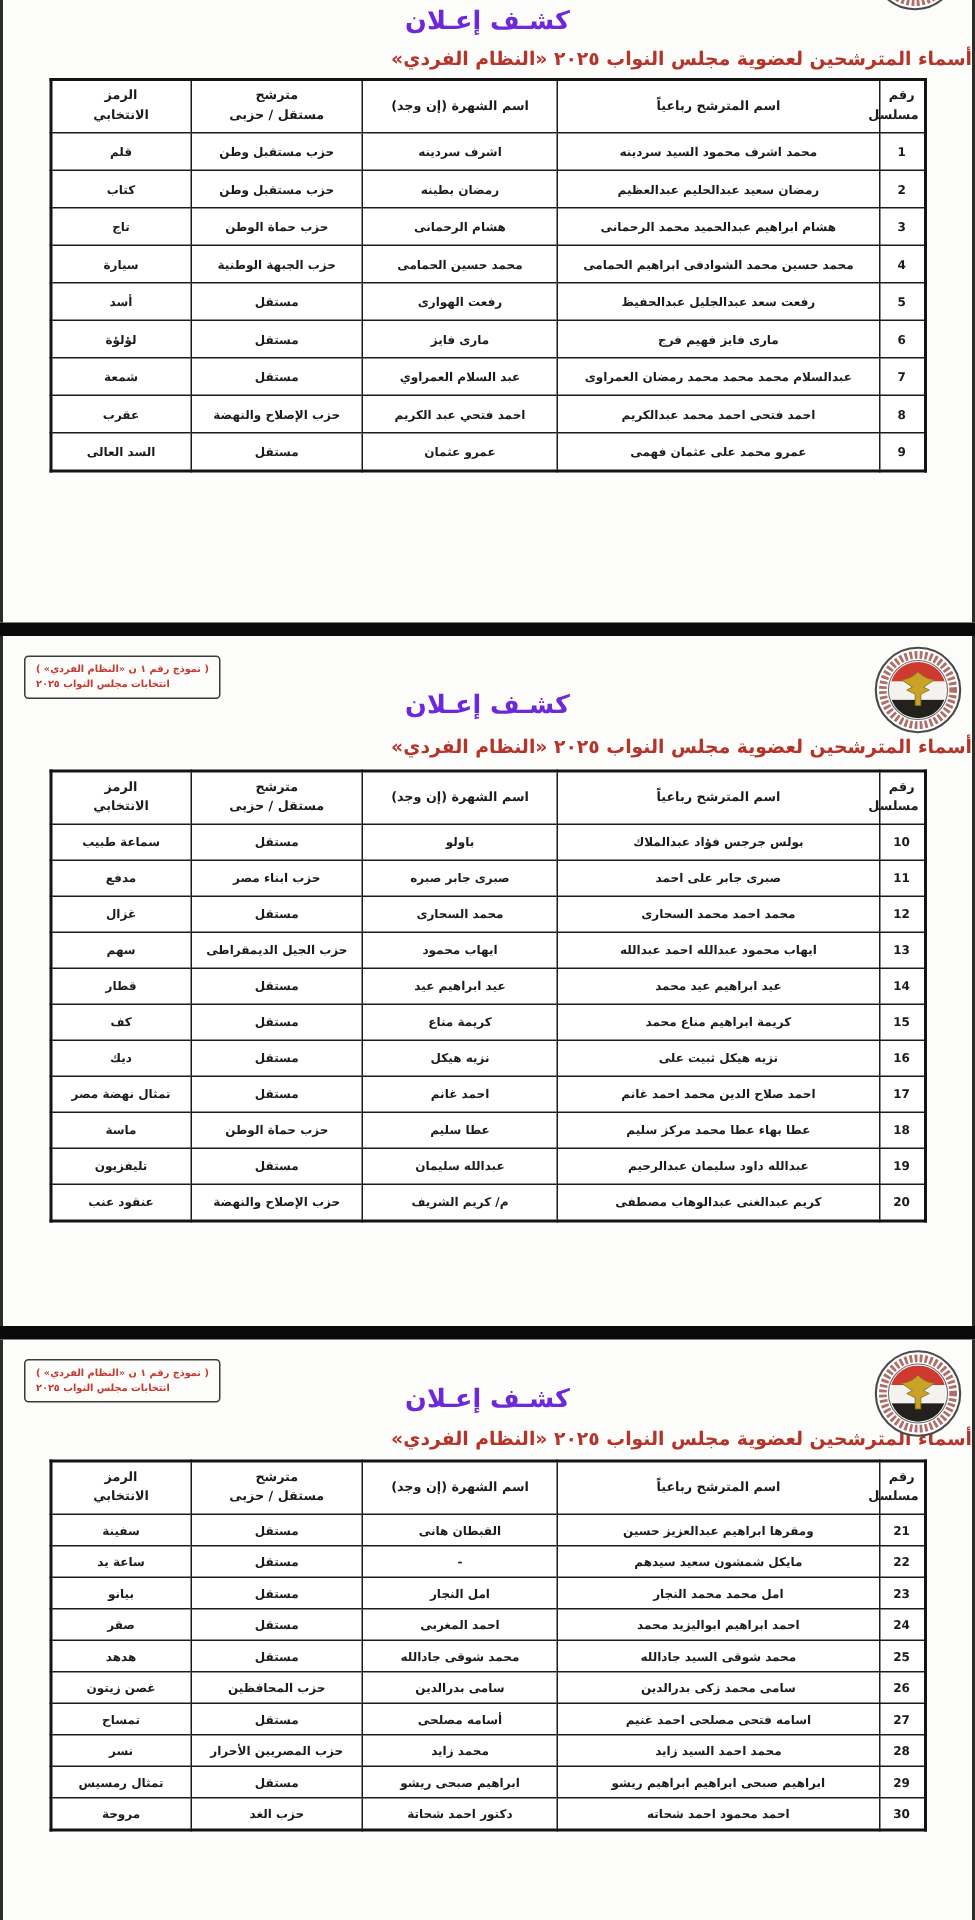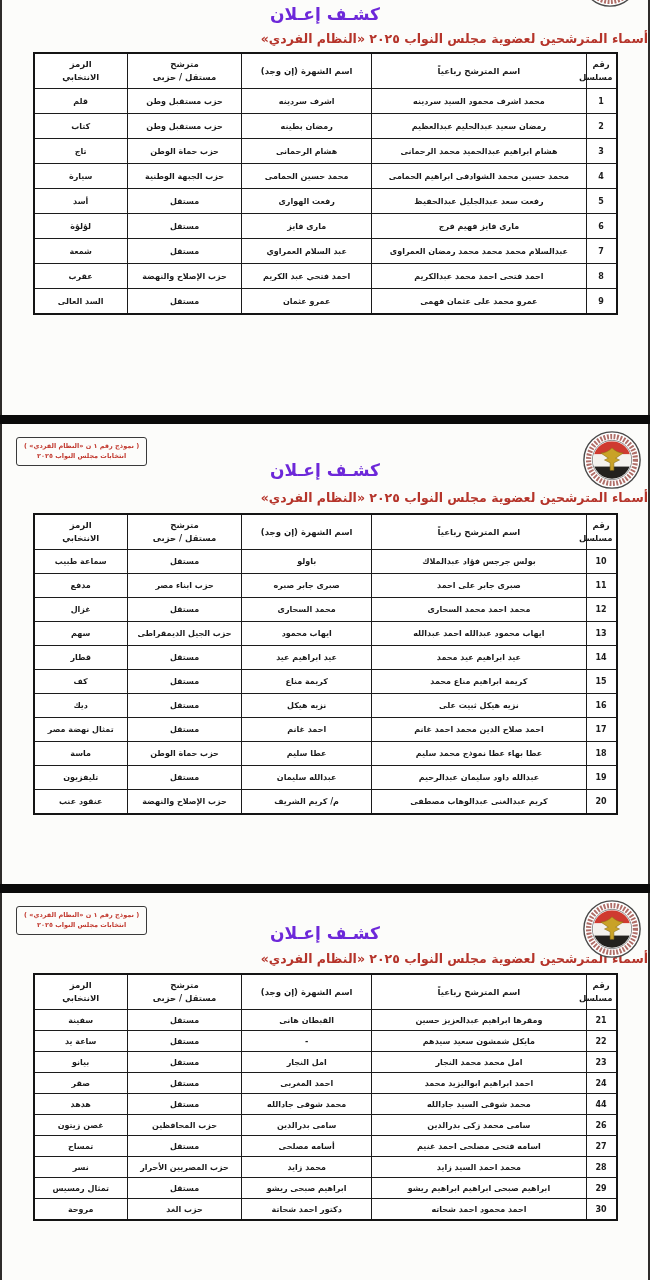--- a/index.html
+++ b/index.html
@@ -29,21 +29,21 @@
   .page1 .doc-subtitle{padding-top:7px;}
   .page2 .doc-subtitle{padding-top:10px;}
   .page3 .doc-subtitle{padding-top:8px;}
   .district{
     text-align:center;font-size:10.5px;font-weight:bold;color:#1d1d1d;
     margin:0;padding-top:6px;word-spacing:3px;
   }
 
   .form-box{
     position:absolute;left:14px;top:13px;border:1px solid #3a3a3a;border-radius:3px;
-    padding:3px 7px;text-align:center;color:#c23a30;font-size:6.5px;font-weight:bold;
+    padding:3px 7px;text-align:left;color:#c23a30;font-size:6.5px;font-weight:bold;
     line-height:1.6;background:#fcfcfa;direction:rtl;
   }
   .logo-wrap{position:absolute;right:6px;top:6px;width:60px;height:60px;}
   .logo-sliver{position:absolute;right:8px;top:-52px;width:60px;height:60px;}
 
   table.cands{
     width:585px;margin:0 auto;border-collapse:collapse;table-layout:fixed;
     border:2px solid #141414;background:#fff;
   }
   .page1 table.cands{margin-top:6px;}
@@ -277,21 +277,21 @@
           </tr>
           <tr>
             <td class="serial">17</td>
             <td class="name">احمد صلاح الدين محمد احمد غانم</td>
             <td class="famous">احمد غانم</td>
             <td class="party">مستقل</td>
             <td class="symbol">تمثال نهضة مصر</td>
           </tr>
           <tr>
             <td class="serial">18</td>
-            <td class="name">عطا بهاء عطا نموذج محمد سليم</td>
+            <td class="name">عطا بهاء عطا محمد مركز سليم</td>
             <td class="famous">عطا سليم</td>
             <td class="party">حزب حماة الوطن</td>
             <td class="symbol">ماسة</td>
           </tr>
           <tr>
             <td class="serial">19</td>
             <td class="name">عبدالله داود سليمان عبدالرحيم</td>
             <td class="famous">عبدالله سليمان</td>
             <td class="party">مستقل</td>
             <td class="symbol">تليفزيون</td>
@@ -375,21 +375,21 @@
             <td class="symbol">بيانو</td>
           </tr>
           <tr>
             <td class="serial">24</td>
             <td class="name">احمد ابراهيم ابواليزيد محمد</td>
             <td class="famous">احمد المغربى</td>
             <td class="party">مستقل</td>
             <td class="symbol">صقر</td>
           </tr>
           <tr>
-            <td class="serial">44</td>
+            <td class="serial">25</td>
             <td class="name">محمد شوقى السيد جادالله</td>
             <td class="famous">محمد شوقى جادالله</td>
             <td class="party">مستقل</td>
             <td class="symbol">هدهد</td>
           </tr>
           <tr>
             <td class="serial">26</td>
             <td class="name">سامى محمد زكى بدرالدين</td>
             <td class="famous">سامى بدرالدين</td>
             <td class="party">حزب المحافظين</td>

